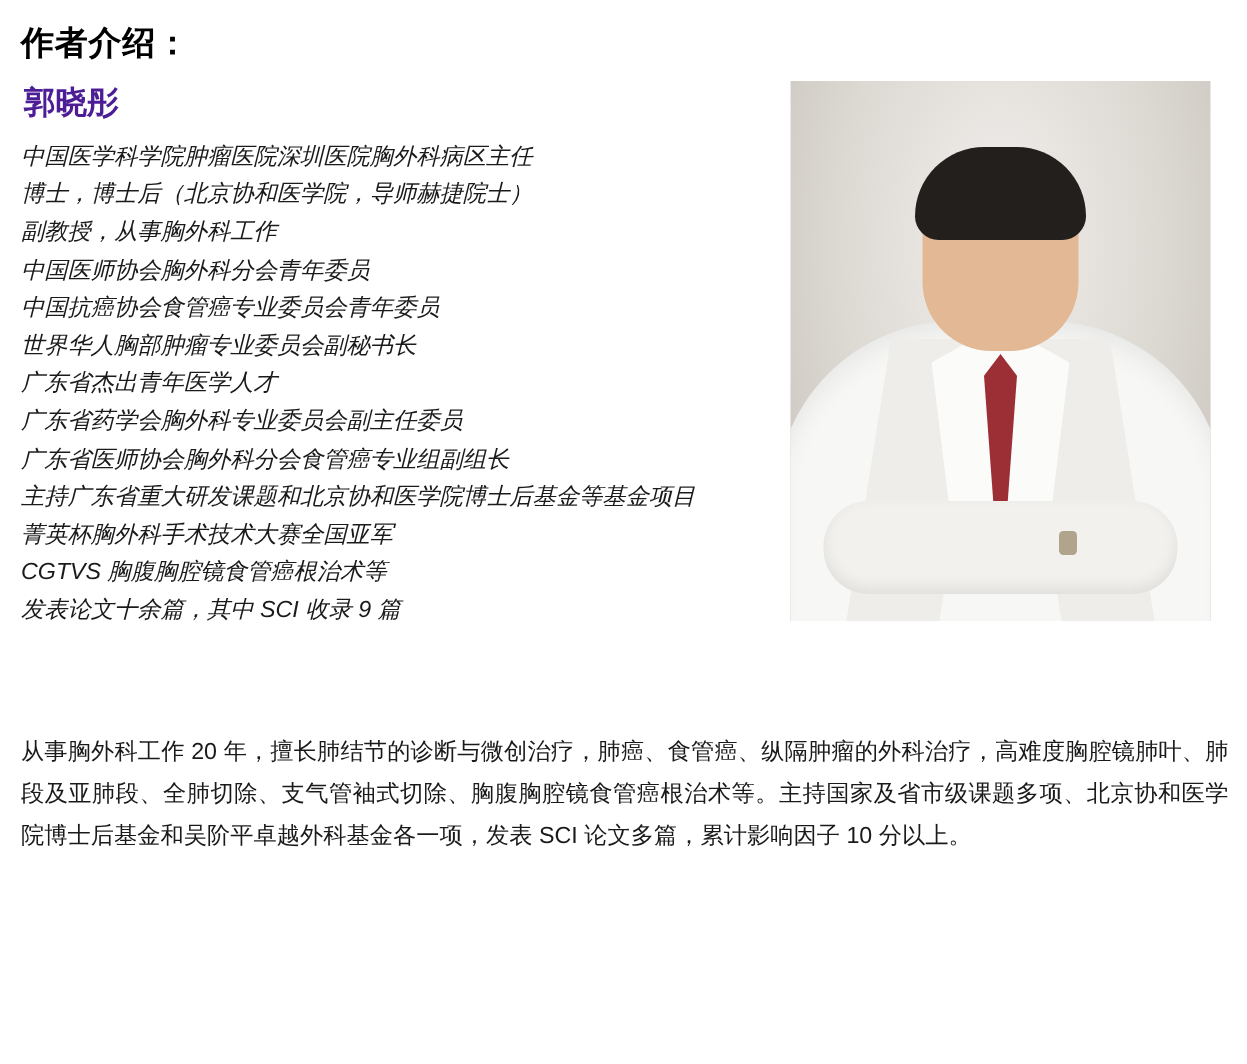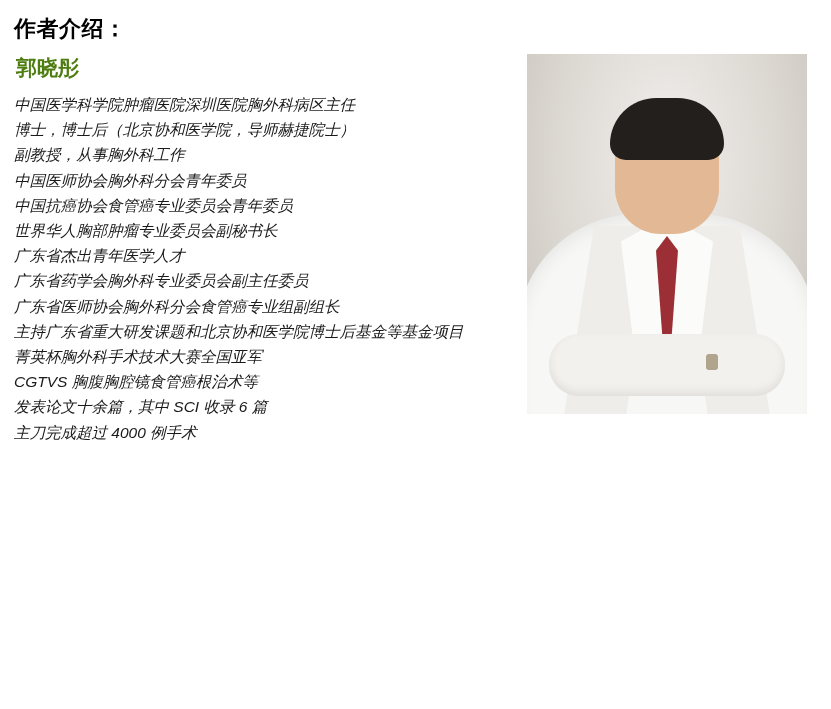--- a/index.html
+++ b/index.html
@@ -142,21 +142,21 @@
     border-radius: 3px;
   }
 
   .info {
     width: 510px;
   }
   .person-name {
     font-family: "DejaVu Serif", "Liberation Serif", serif;
     font-weight: bold;
     font-size: 21px;
-    color: #4d7c0f;
+    color: #4c1d95;
     margin: 4px 0 10px 2px;
   }
   .cred-list {
     list-style: none;
     margin: 0;
     padding: 0;
     font-style: italic;
   }
   .cred-list li {
     font-size: 15.5px;
@@ -202,21 +202,21 @@
         <li>副教授，从事胸外科工作</li>
         <li>中国医师协会胸外科分会青年委员</li>
         <li>中国抗癌协会食管癌专业委员会青年委员</li>
         <li>世界华人胸部肿瘤专业委员会副秘书长</li>
         <li>广东省杰出青年医学人才</li>
         <li>广东省药学会胸外科专业委员会副主任委员</li>
         <li>广东省医师协会胸外科分会食管癌专业组副组长</li>
         <li>主持广东省重大研发课题和北京协和医学院博士后基金等基金项目</li>
         <li>菁英杯胸外科手术技术大赛全国亚军</li>
         <li>CGTVS 胸腹胸腔镜食管癌根治术等</li>
-        <li>发表论文十余篇，其中 SCI 收录 6 篇</li>
-        <li>主刀完成超过 4000 例手术</li>
+        <li>发表论文十余篇，其中 SCI 收录 9 篇</li>
       </ul>
     </div>
 
   </div>
 
+  <div class="summary">从事胸外科工作 20 年，擅长肺结节的诊断与微创治疗，肺癌、食管癌、纵隔肿瘤的外科治疗，高难度胸腔镜肺叶、肺段及亚肺段、全肺切除、支气管袖式切除、胸腹胸腔镜食管癌根治术等。主持国家及省市级课题多项、北京协和医学院博士后基金和吴阶平卓越外科基金各一项，发表 SCI 论文多篇，累计影响因子 10 分以上。</div>
 
 </div>
 
 </body></html>

